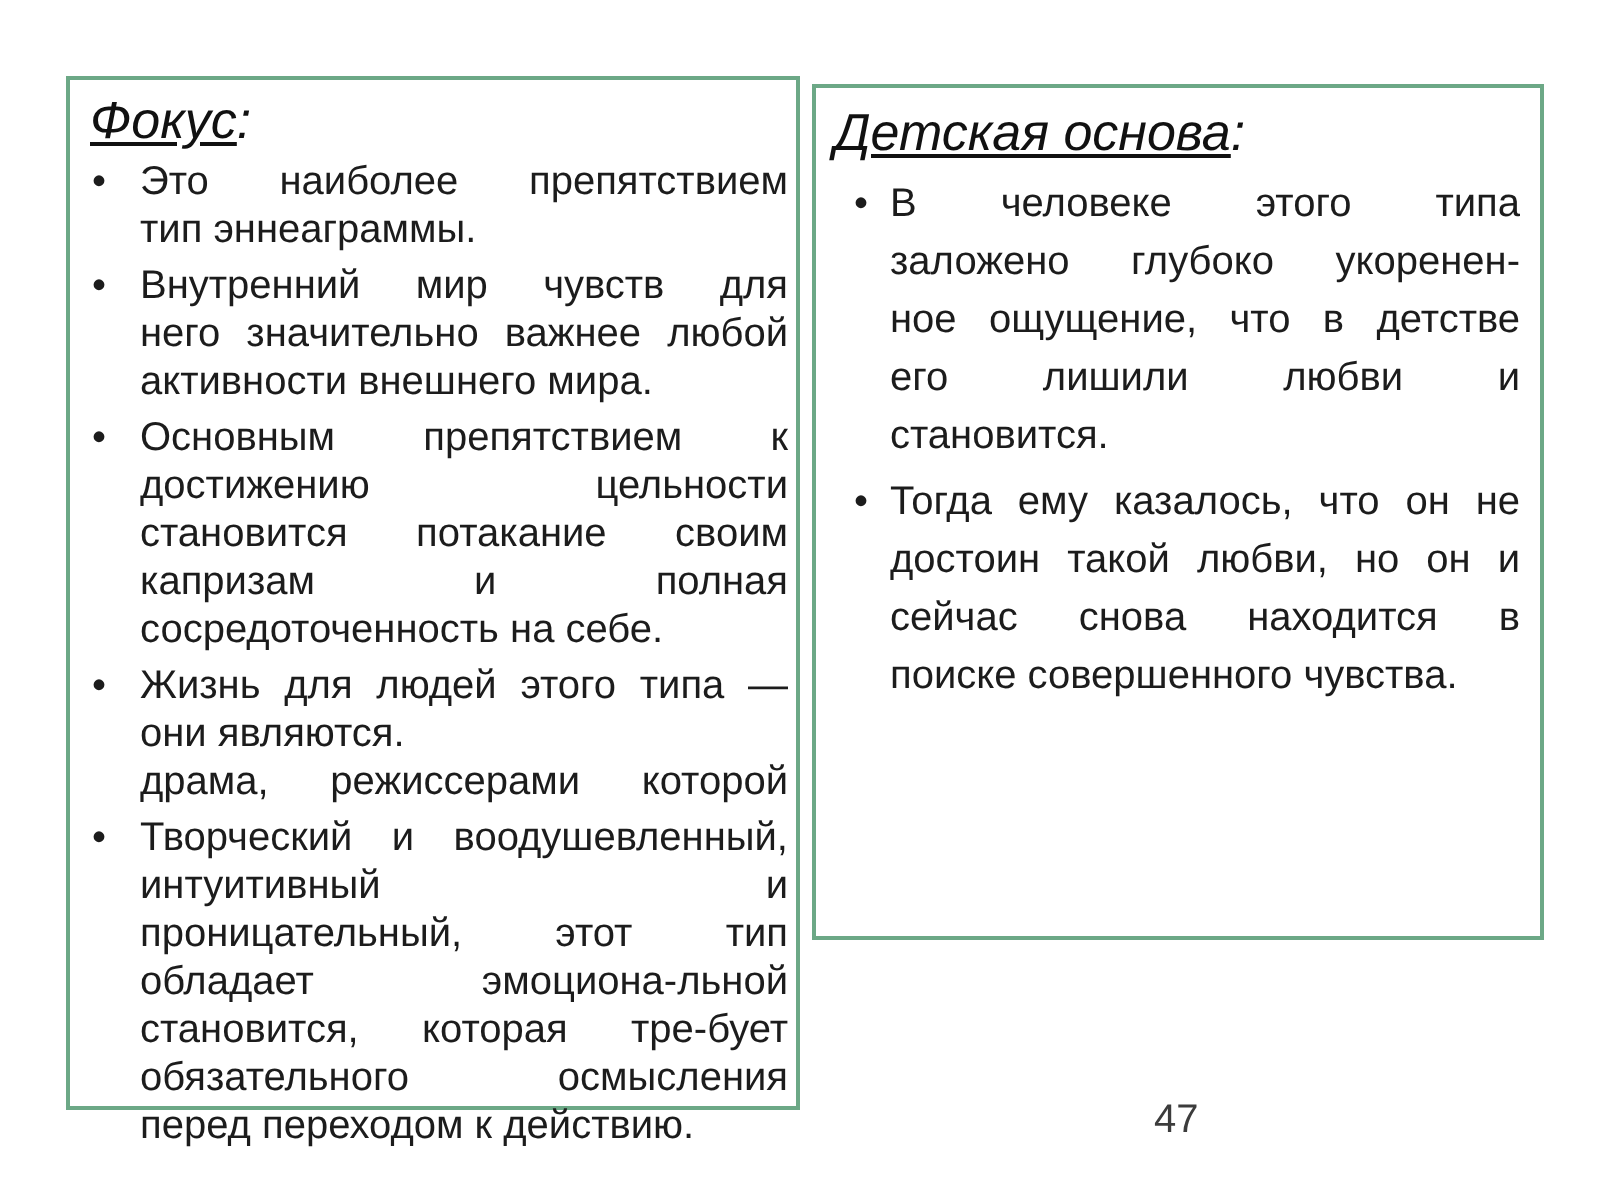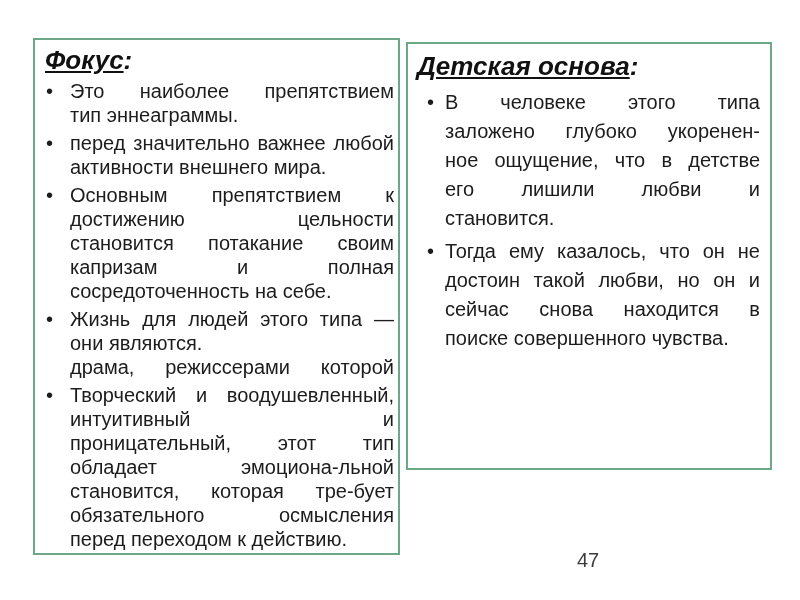--- a/index.html
+++ b/index.html
@@ -37,21 +37,21 @@
     width: 366px;
     height: 428px;
     padding: 6px 10px 0 0;
     font-size: 20px;
     line-height: 29px;
   }
   .box-title {
     margin: 0 0 3px 10px;
     font-size: 26px;
     line-height: 32px;
-    font-weight: bold;
+    font-weight: normal;
     font-style: italic;
     color: #111111;
   }
   .textbox.right .box-title {
     margin-left: 9px;
     margin-bottom: 6px;
   }
   .title-word { text-decoration: underline; }
   .title-colon { text-decoration: none; }
   .bullet {
@@ -94,21 +94,22 @@
         <div class="bullet">
           <span class="dot">•</span>
           <div class="lines">
             <div class="line">Это наиболее препятствием</div>
             <div class="line last">тип эннеаграммы.</div>
           </div>
         </div>
         <div class="bullet">
           <span class="dot">•</span>
           <div class="lines">
-            <div class="line">перед значительно важнее любой</div>
+            <div class="line">Внутренний мир чувств для</div>
+            <div class="line">него значительно важнее любой</div>
             <div class="line last">активности внешнего мира.</div>
           </div>
         </div>
         <div class="bullet">
           <span class="dot">•</span>
           <div class="lines">
             <div class="line">Основным препятствием к</div>
             <div class="line">достижению цельности</div>
             <div class="line">становится потакание своим</div>
             <div class="line">капризам и полная</div>

